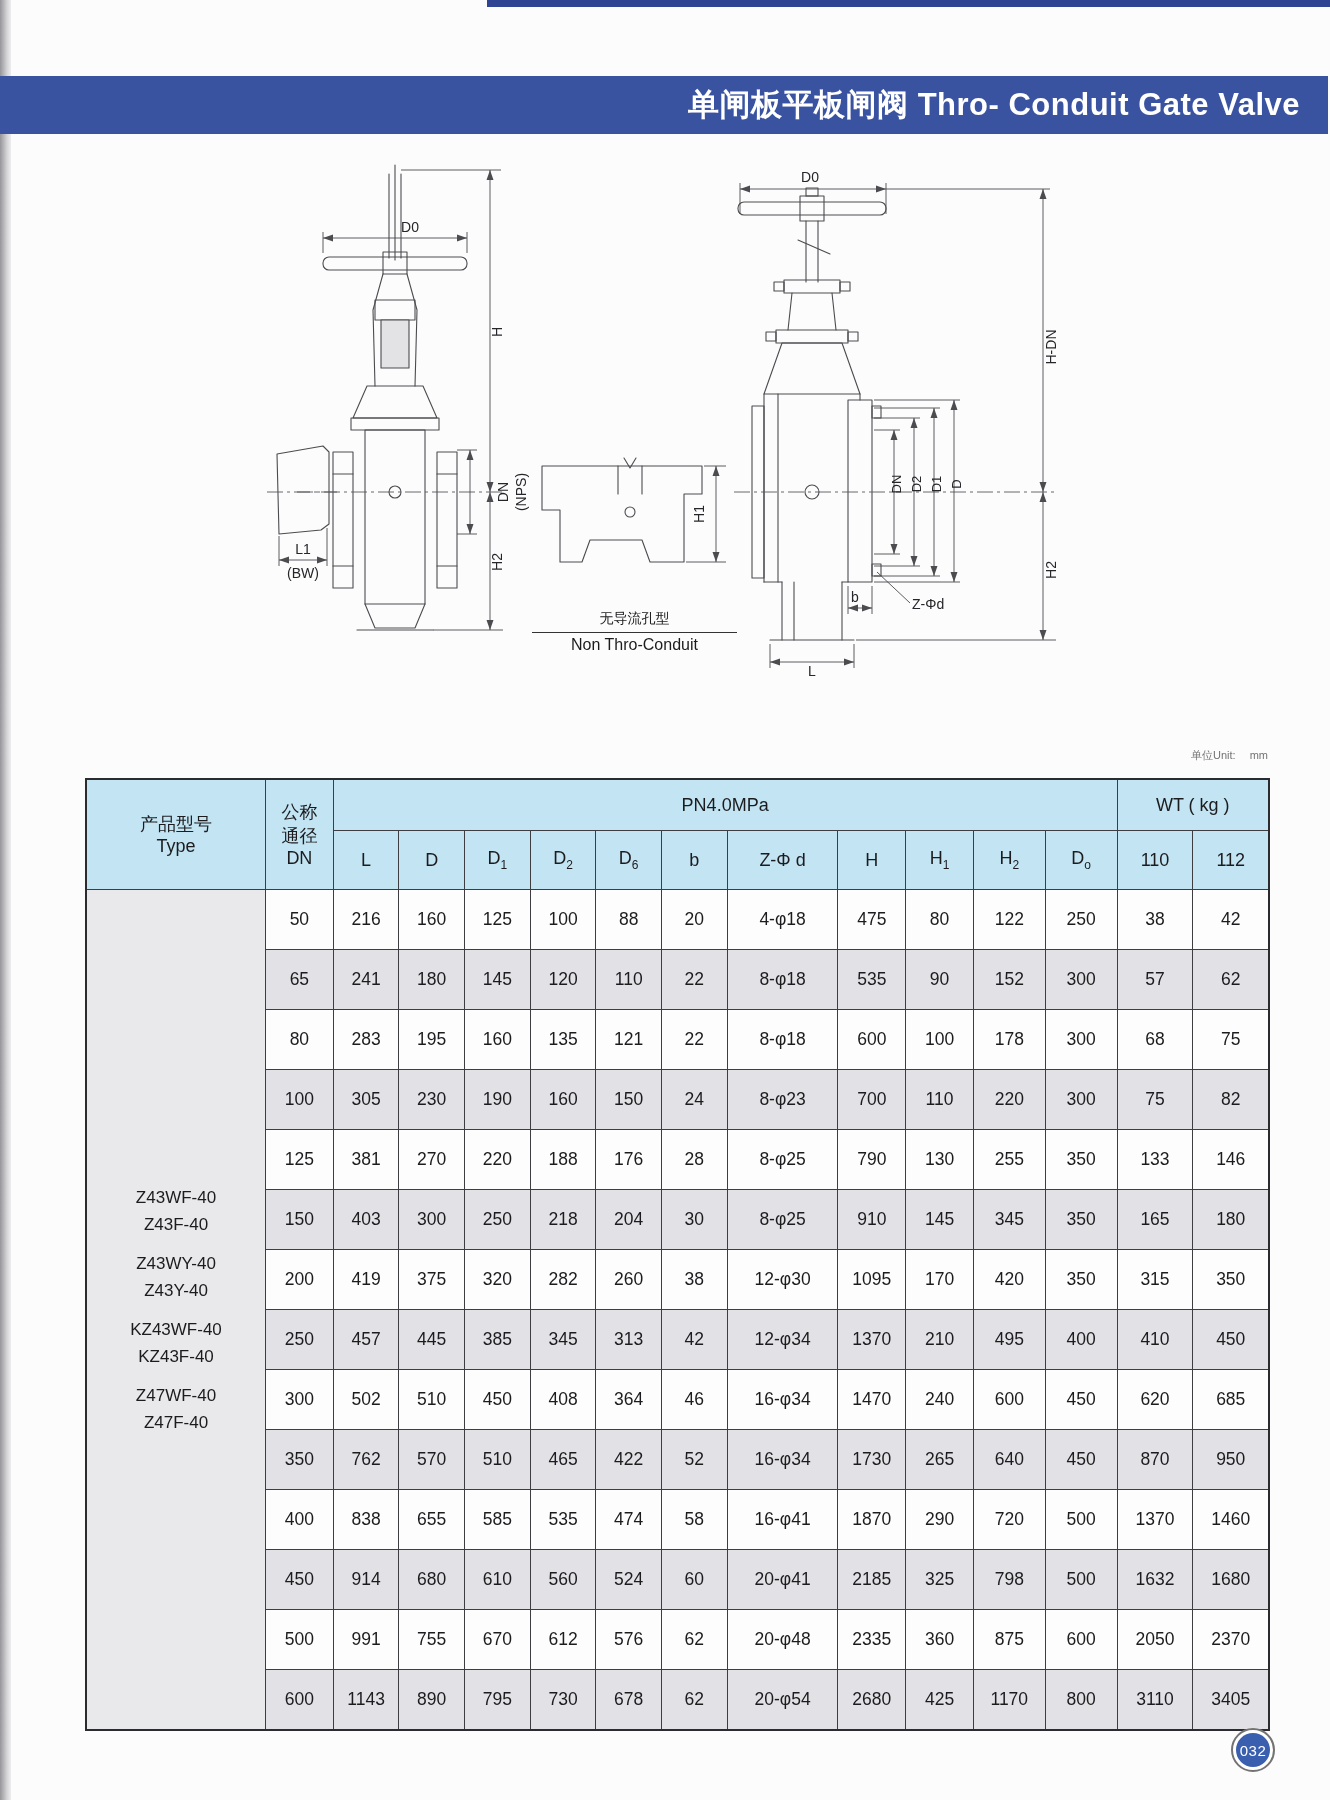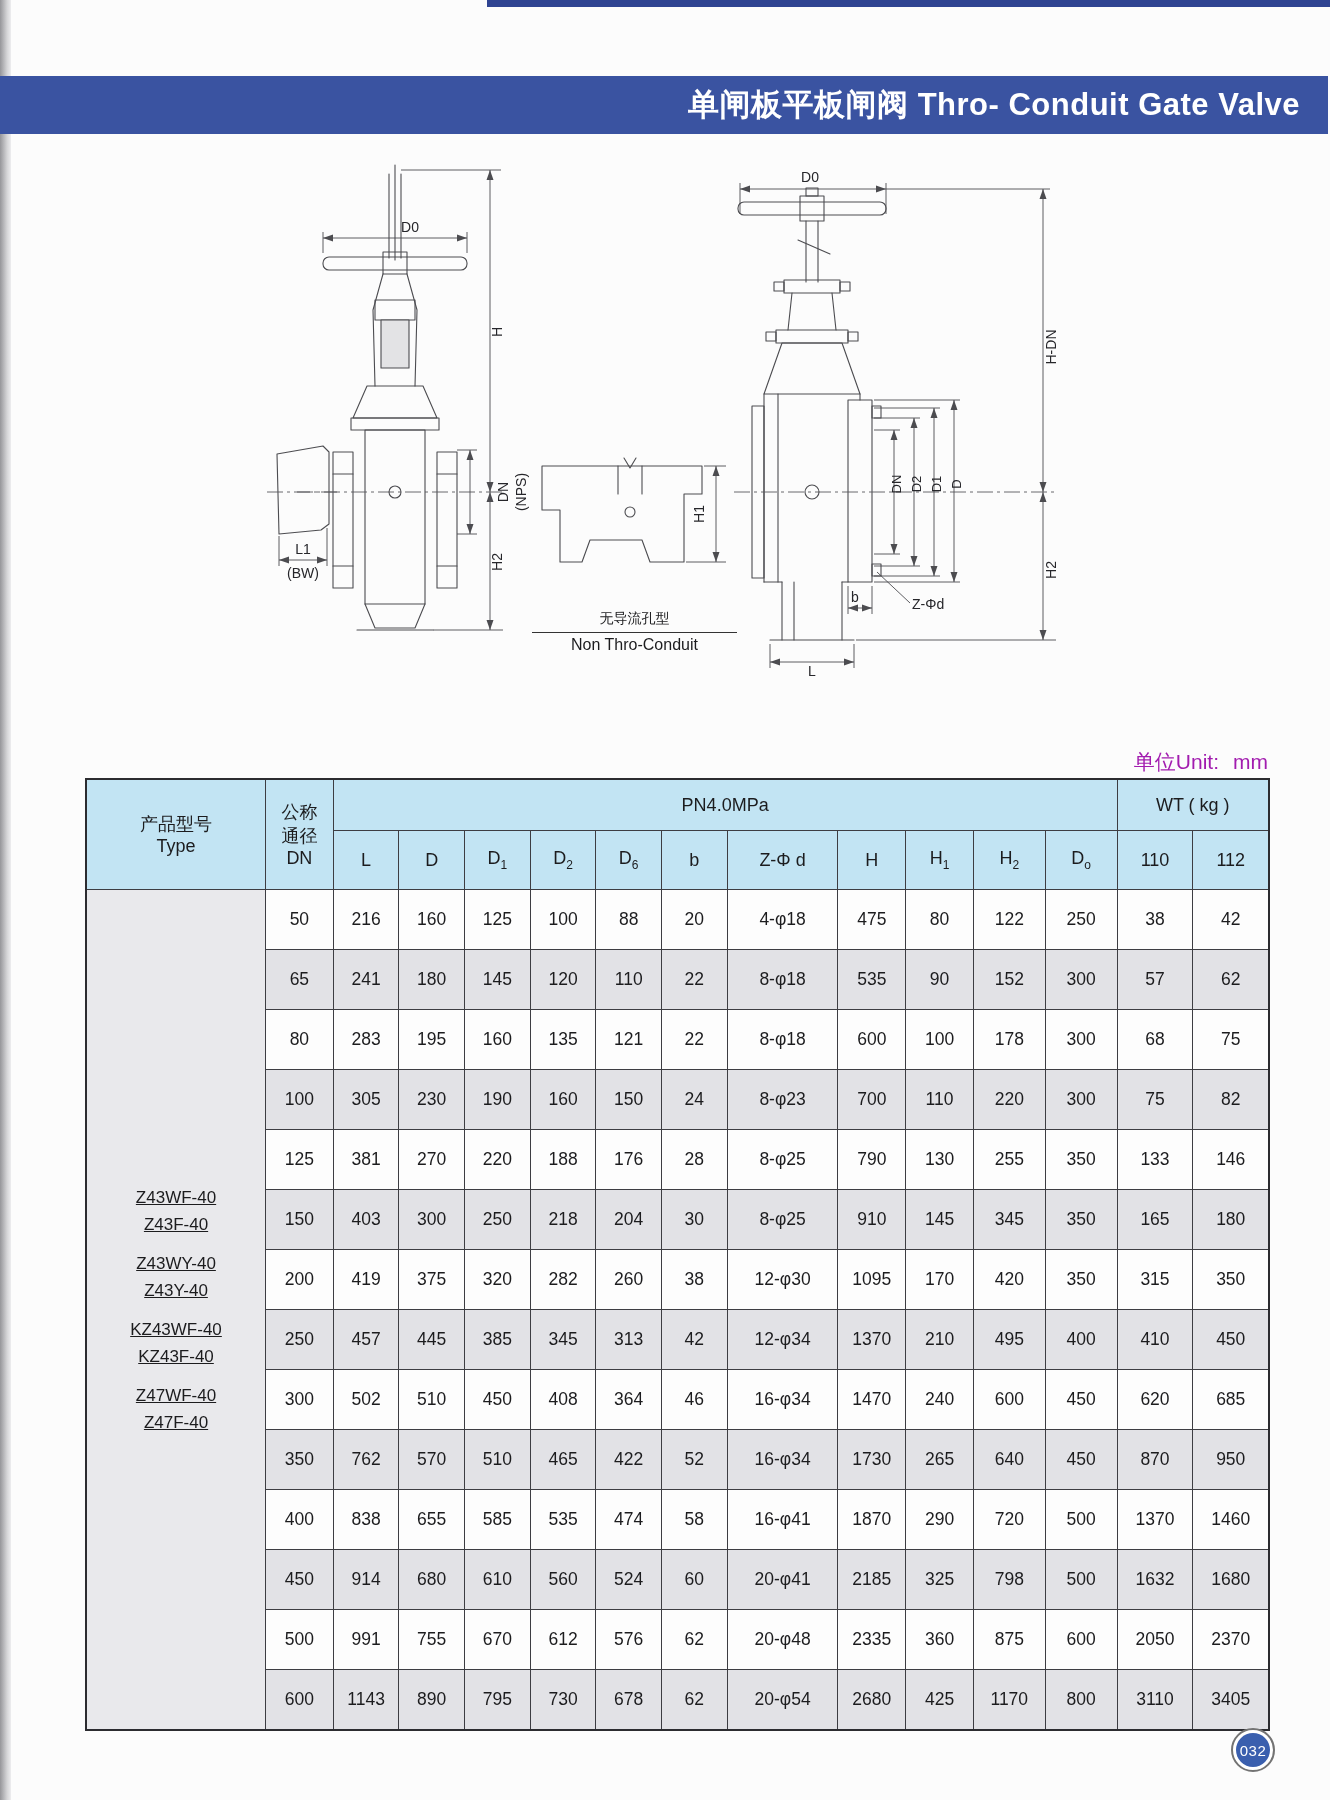--- a/index.html
+++ b/index.html
@@ -25,38 +25,38 @@
   .dim { stroke:#4c4c50; stroke-width:0.9; fill:none; }
   .arr2 { marker-start:url(#arrA); marker-end:url(#arrA); }
   .dl { font:14px "Liberation Sans",sans-serif; fill:#26262a; }
   .dls { font:13px "Liberation Sans",sans-serif; fill:#26262a; }
   .mid-caption { position:absolute; left:532px; top:610px; width:205px; text-align:center; }
   .cap-zh { display:block; font-size:14px; color:#1c1c1e; padding-bottom:4px; border-bottom:1.6px solid #333; }
   .cap-en { display:block; font-size:16px; color:#1c1c1e; padding-top:3px; }
   .section-row { position:absolute; left:93px; top:744px; display:flex; align-items:center; font-size:21px; color:#141414; }
   .bullet { width:15px; height:15px; background:#2b4a9e; margin-right:13px; flex:none; }
   .sec-zh { font-weight:bold; margin-right:18px; letter-spacing:2px; }
-  .unit-row { position:absolute; right:62px; top:748px; font-size:21px; color:#a21caf; }
+  .unit-row { position:absolute; right:62px; top:748px; font-size:11px; color:#737373; }
   .unit-row .uv { margin-left:14px; }
   table.dims {
     position:absolute; left:85px; top:778px; width:1185px;
     border-collapse:collapse; table-layout:fixed; background:#fdfdfd;
     border:2px solid #2c2c30;
   }
   table.dims th, table.dims td {
     border:1px solid #3d3d42; text-align:center; vertical-align:middle;
     padding:0; color:#1c1c1e;
   }
   table.dims thead th { background:#c2e4f3; font-weight:normal; font-size:18px; }
   tr.hr1 th { height:50px; }
   tr.hr2 th { height:58px; }
   table.dims tbody td { height:59px; font-size:17.5px; background:#fdfdfd; }
   table.dims tbody tr.stripe td { background:#e2e2e6; }
   table.dims td.type-cell { background:#e9e9ec; font-size:17px; }
-  .type-cell div { line-height:27px;text-decoration:underline; }
+  .type-cell div { line-height:27px; }
   .type-cell div.type-gap { margin-top:12px; }
   sub { font-size:12px; }
   .page-badge {
     position:absolute; left:1231px; top:1728px; width:44px; height:44px; box-sizing:border-box;
     border-radius:50%; background:#ffffff; border:2px solid #737373;
     display:flex; align-items:center; justify-content:center;
   }
   .page-badge-inner {
     width:34px; height:34px; border-radius:50%; background:#3a5fae; color:#fff;
     font-size:15px; display:flex; align-items:center; justify-content:center; letter-spacing:0.5px;

